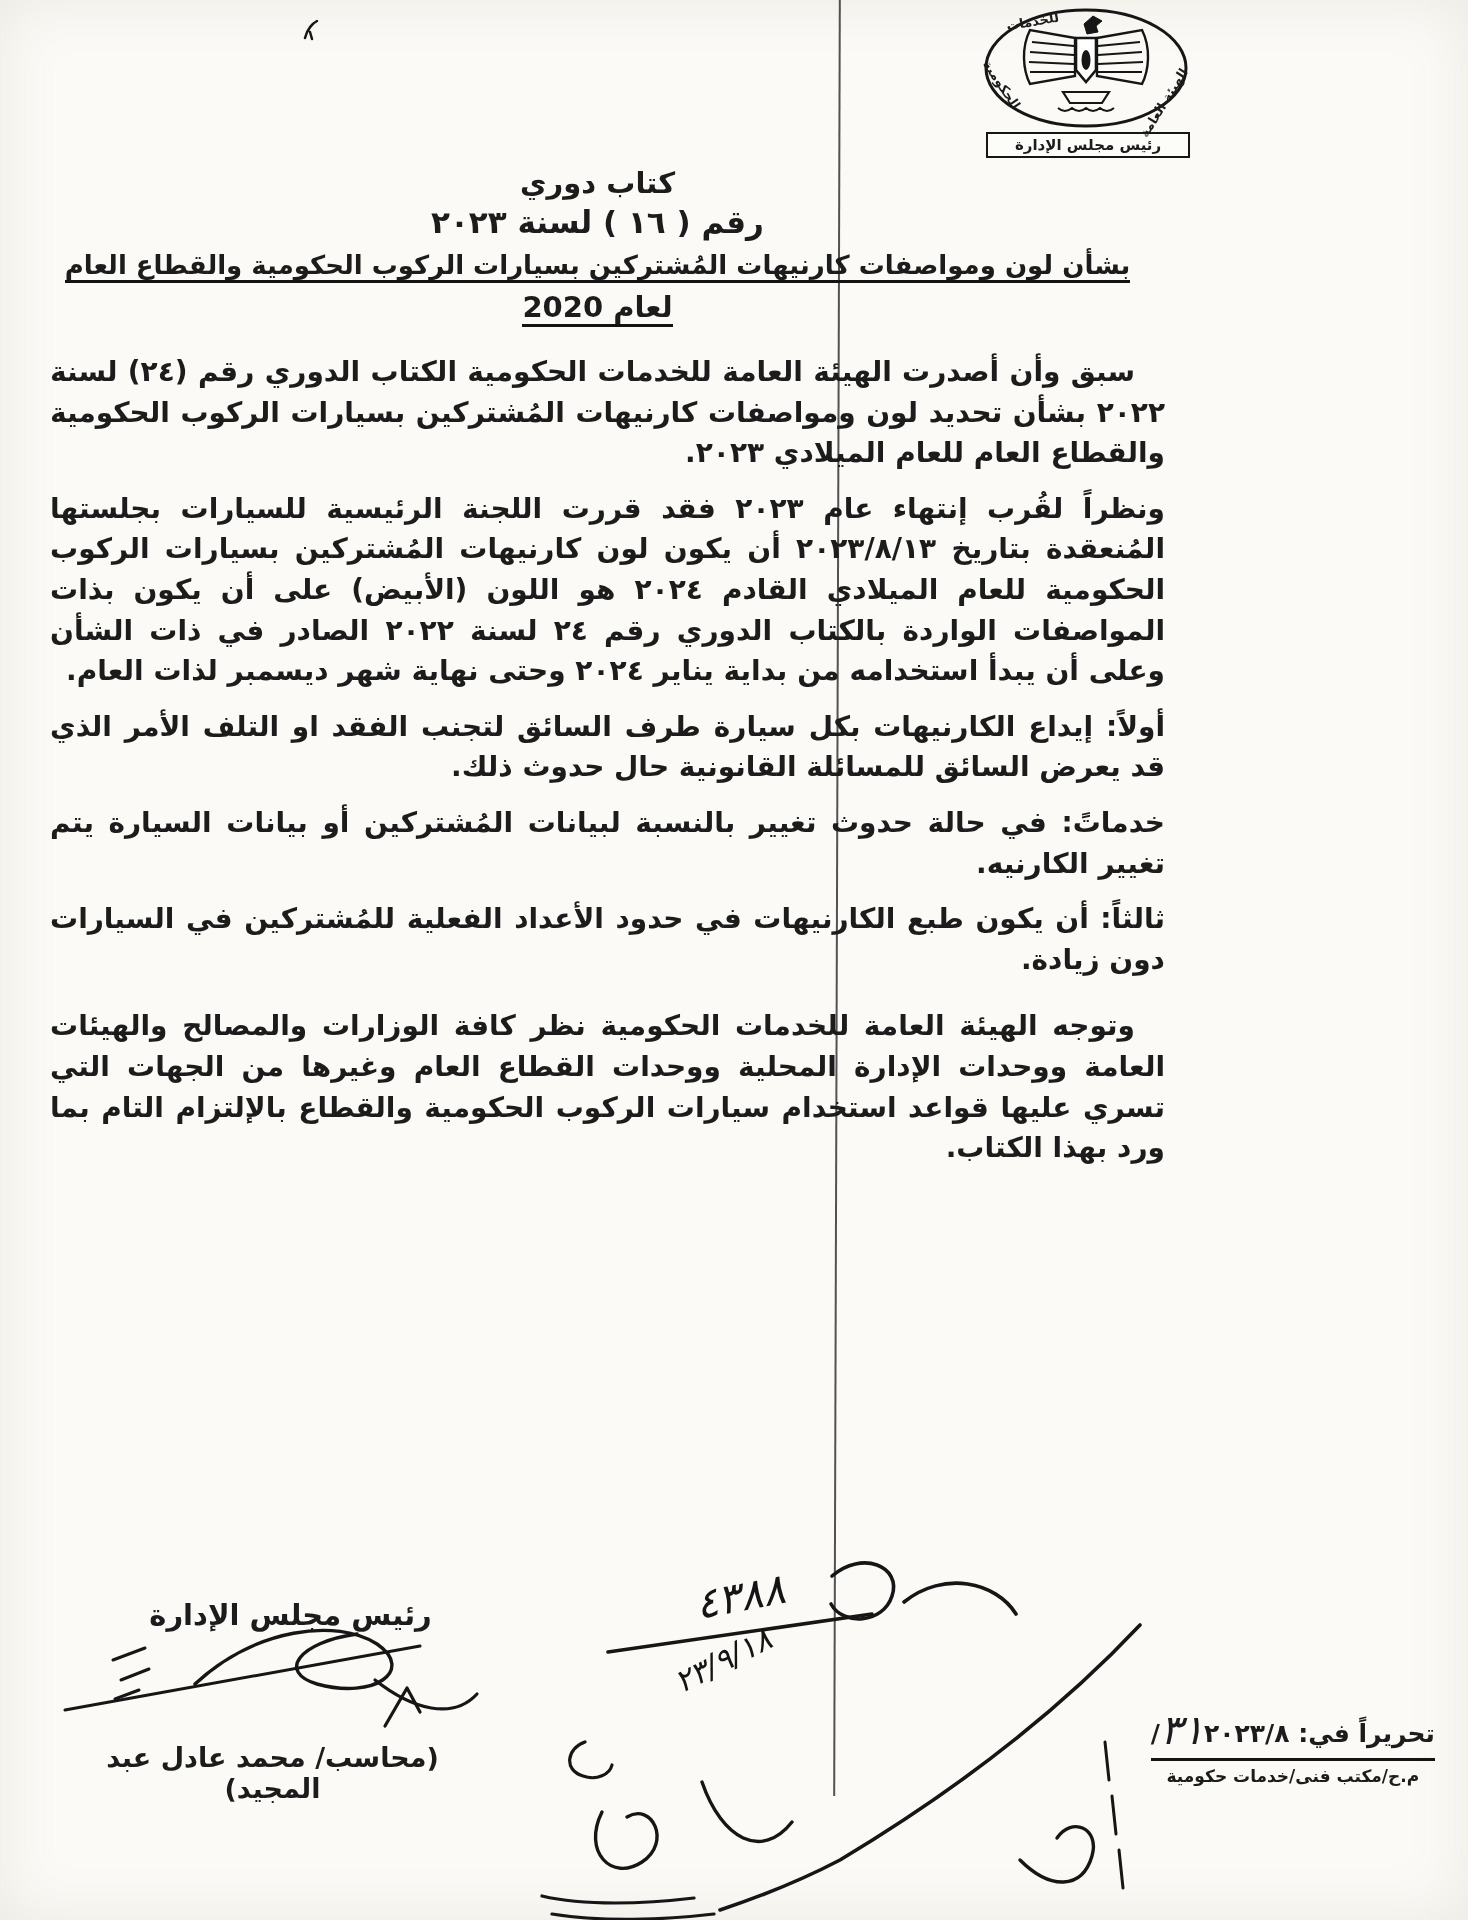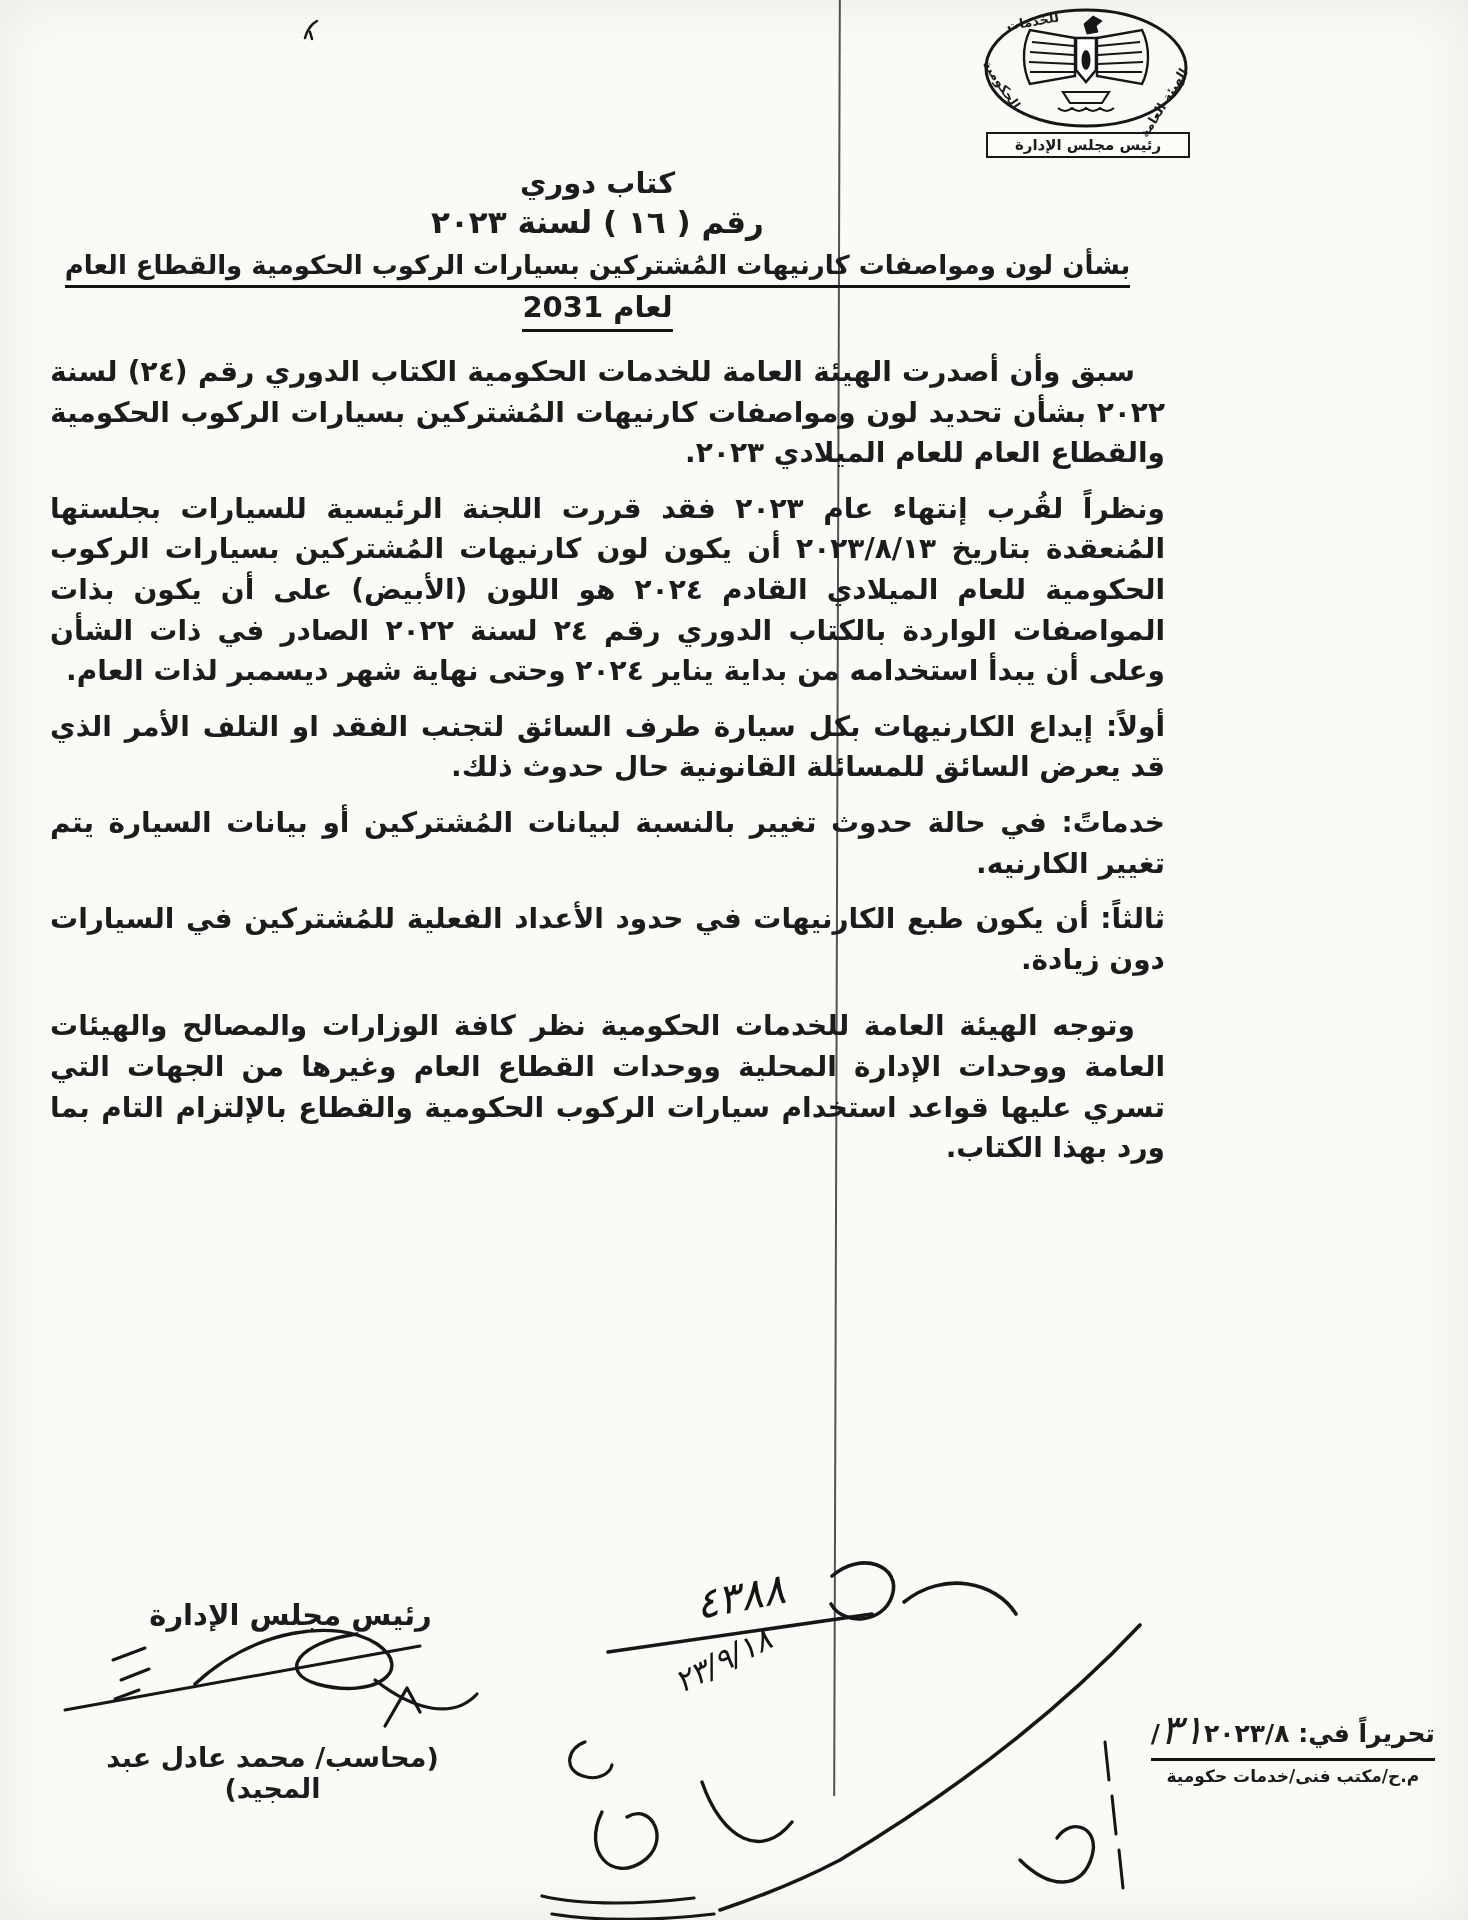--- a/index.html
+++ b/index.html
@@ -35,21 +35,21 @@
     text-align:center; font-size:15px; font-weight:700;
     letter-spacing:0; background:rgba(255,255,255,.4);
   }
 
   
   .title-block{ position:absolute; left:55px; top:166px; width:1085px; text-align:center; }
   .t-doc-type{ font-size:29px; font-weight:700; margin-bottom:4px; }
   .t-number{ font-size:31px; font-weight:700; margin-bottom:10px; }
   .t-subject{ font-size:26px; font-weight:700; white-space:nowrap; margin-bottom:10px; }
   .t-subject span, .t-year span{
-    border-bottom:3px solid #141414; padding-bottom:5px;
+    border-bottom:3px solid #141414; 
   }
   .t-year{ font-size:29px; font-weight:700; }
 
   
   .body-block{
     position:absolute; right:303px; left:50px; top:352px; width:1115px;
     direction:rtl; text-align:justify;
     font-size:28px; line-height:1.45; font-weight:700;
   }
   .body-block p{ margin-bottom:15px; }
@@ -125,21 +125,21 @@
     <span class="ring-word ring-right">الهيئة العامة</span>
     <span class="ring-word ring-top">للخدمات</span>
     <span class="ring-word ring-left">الحكومية</span>
     <div class="seal-banner">رئيس مجلس الإدارة</div>
   </div>
 
   <div class="title-block">
     <div class="t-doc-type">كتاب دوري</div>
     <div class="t-number">رقم ( ١٦ ) لسنة ٢٠٢٣</div>
     <div class="t-subject"><span>بشأن لون ومواصفات كارنيهات المُشتركين بسيارات الركوب الحكومية والقطاع العام</span></div>
-    <div class="t-year"><span>لعام 2031</span></div>
+    <div class="t-year"><span>لعام 2020</span></div>
   </div>
 
   <div class="body-block">
     <p class="indent">سبق وأن أصدرت الهيئة العامة للخدمات الحكومية الكتاب الدوري رقم (٢٤) لسنة ٢٠٢٢ بشأن تحديد لون ومواصفات كارنيهات المُشتركين بسيارات الركوب الحكومية والقطاع العام للعام الميلادي ٢٠٢٣.</p>
     <p>ونظراً لقُرب إنتهاء عام ٢٠٢٣ فقد قررت اللجنة الرئيسية للسيارات بجلستها المُنعقدة بتاريخ ٢٠٢٣/٨/١٣ أن يكون لون كارنيهات المُشتركين بسيارات الركوب الحكومية للعام الميلادي القادم ٢٠٢٤ هو اللون (الأبيض) على أن يكون بذات المواصفات الواردة بالكتاب الدوري رقم ٢٤ لسنة ٢٠٢٢ الصادر في ذات الشأن وعلى أن يبدأ استخدامه من بداية يناير ٢٠٢٤ وحتى نهاية شهر ديسمبر لذات العام.</p>
 
 
     <p>
       <span>أولاً:</span>
       <span>إيداع الكارنيهات بكل سيارة طرف السائق لتجنب الفقد او التلف الأمر الذي قد يعرض السائق للمسائلة القانونية حال حدوث ذلك.</span>

